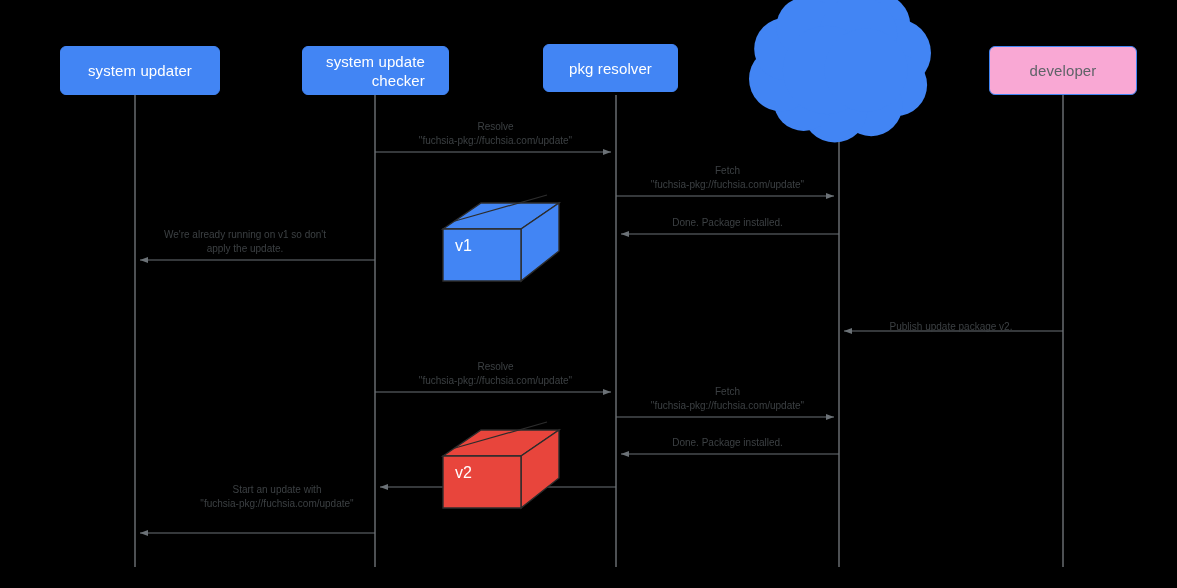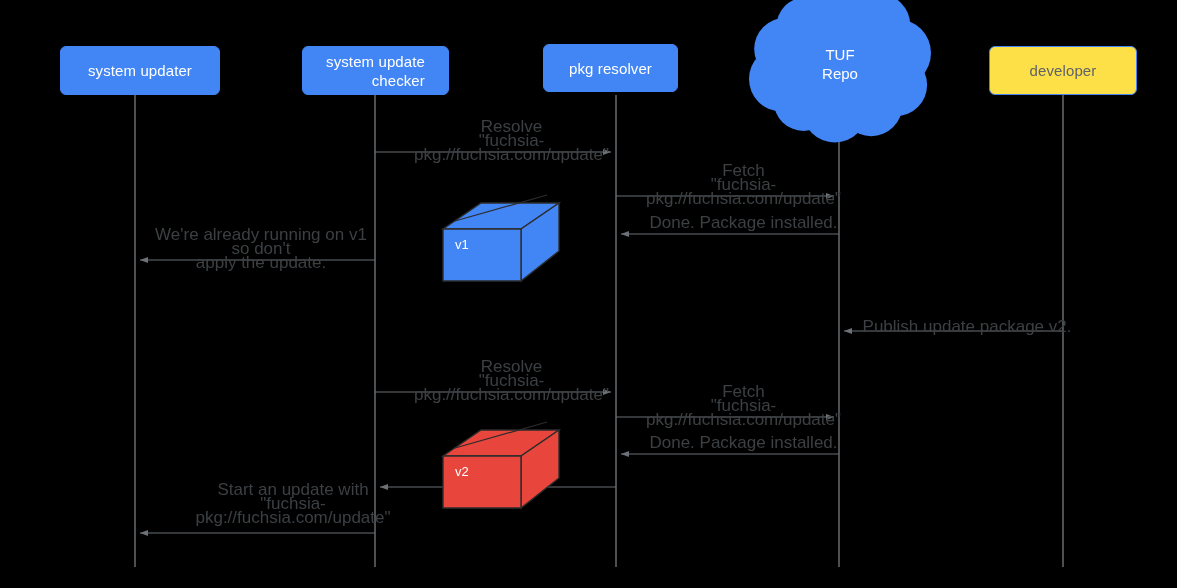--- a/index.html
+++ b/index.html
@@ -33,47 +33,46 @@
     font-size: 15px;
     line-height: 19px;
     letter-spacing: .1px;
   }
   .node-box.filled {
     background: #4285F4;
     color: #ffffff;
     border: 1px solid #4285F4;
   }
   .node-box.outlined {
-    background: #fde047;
+    background: #f9a8d4;
     color: #5f6368;
     border: 1.4px solid #4285F4;
   }
   .cloud-label {
     position: absolute;
     color: #ffffff;
     font-size: 15px;
     line-height: 19px;
     text-align: center;
     width: 130px;
     left: 775px;
     top: 45px;
   }
   .msg {
     position: absolute;
     color: #3c4043;
-    font-size: 17px;
+    font-size: 10px;
     line-height: 14px;
     text-align: center;
     white-space: pre-line;
-    padding-left: 16px;
   }
   .pkg-label {
     position: absolute;
     color: #ffffff;
-    font-size: 13px;
+    font-size: 16px;
     font-family: "Liberation Sans", sans-serif;
   }
 </style>
 </head>
 <body>
 
 <div id="canvas">
 
   <svg class="layer" xmlns="http://www.w3.org/2000/svg">
     <defs>
@@ -162,15 +161,13 @@
       <div class="msg" style="left: 616px; width: 223px; top: 436px;">Done. Package installed.</div>
       <div class="msg" style="left: 135px; width: 260px; top: 483px; margin-left: 12px;">Start an update with
 "fuchsia-pkg://fuchsia.com/update"</div>
     </div>
 
   <div id="package-labels-layer">
       <div class="pkg-label" style="left: 455px; top: 237px;">v1</div>
       <div class="pkg-label" style="left: 455px; top: 464px;">v2</div>
     </div>
 
-<div class="cloud-label" style="left: 775px; top: 45px; width: 130px; white-space: pre-line;">TUF
-Repo</div>
   </div>
 
 </body></html>

